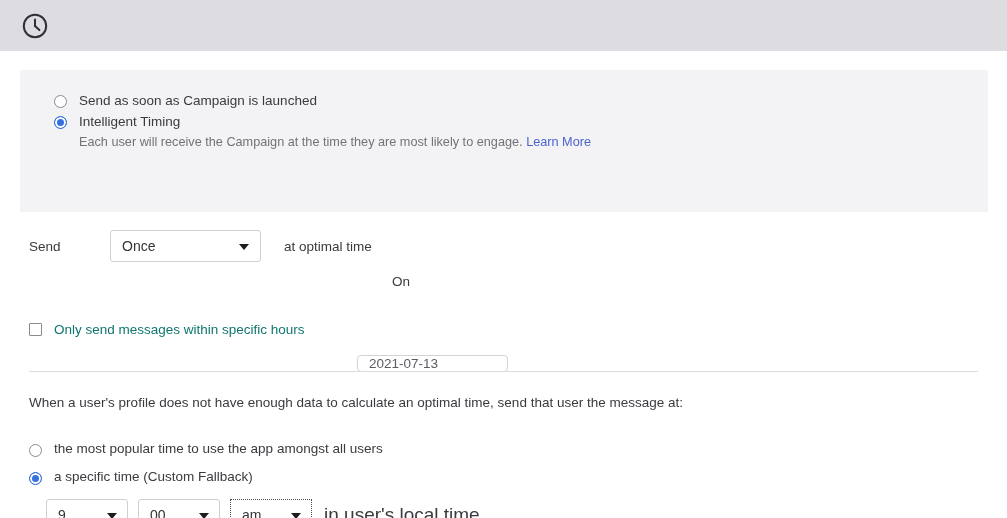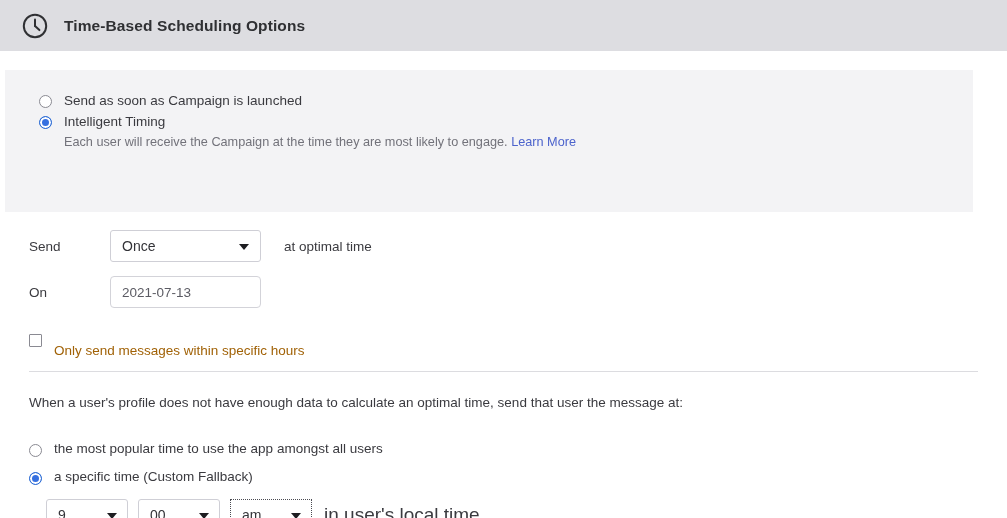--- a/index.html
+++ b/index.html
@@ -36,21 +36,21 @@
     margin-left: 16px;
     font-size: 15.5px;
     font-weight: bold;
     color: #2f3033;
     letter-spacing: .1px;
   }
 
   
   .option-card {
     position: absolute;
-    left: 5px;
+    left: 20px;
     top: 70px;
     width: 968px;
     height: 142px;
     background: #f3f3f5;
     box-sizing: border-box;
     padding: 22px 0 0 34px;
   }
   .opt-row {
     display: flex;
     align-items: flex-start;
@@ -180,22 +180,21 @@
     height: 13px;
     flex: 0 0 13px;
     box-sizing: border-box;
     border: 1px solid #8a8a92;
     background: #ffffff;
     border-radius: 1px;
   }
   .check-label {
     margin-left: 12px;
     font-size: 13.5px;
-    color: #a16207;
-    margin-top: 21px;
+    color: #0f766e;
   }
 
   
   .divider {
     position: absolute;
     left: 29px;
     top: 371px;
     width: 949px;
     height: 1px;
     background: #dcdce0;
@@ -247,21 +246,20 @@
 </style>
 </head>
 <body>
 
 <div class="panel-header">
   <svg class="clock-icon" viewBox="0 0 26 26">
     <circle cx="13" cy="13" r="11.2" fill="none" stroke="#2f3033" stroke-width="2"></circle>
     <line x1="13" y1="13" x2="13" y2="6.6" stroke="#2f3033" stroke-width="2" stroke-linecap="round"></line>
     <line x1="13" y1="13" x2="17.4" y2="17.1" stroke="#2f3033" stroke-width="2" stroke-linecap="round"></line>
   </svg>
-  <span class="panel-header-title">Time-Based Scheduling Options</span>
 </div>
 
 <div class="option-card">
 
   <div class="opt-row">
     <span class="radio"></span>
     <span class="opt-label">Send as soon as Campaign is launched</span>
   </div>
 
 
@@ -279,21 +277,21 @@
 
   <div class="field-row">
     <span class="field-label">Send</span>
     <div class="sel sel-send">
       <span>Once</span>
       <span class="caret"></span>
     </div>
     <span class="suffix-text">at optimal time</span>
   </div>
 
-  <div class="field-row" style="margin-top:10px;">
+  <div class="field-row" style="margin-top:10px;flex-direction:column;">
     <span class="field-label">On</span>
     <input class="txt-input" type="text" value="2021-07-13" style="">
   </div>
 
   <div class="check-row">
     <span class="checkbox"></span>
     <span class="check-label">Only send messages within specific hours</span>
   </div>
 
 </div>

